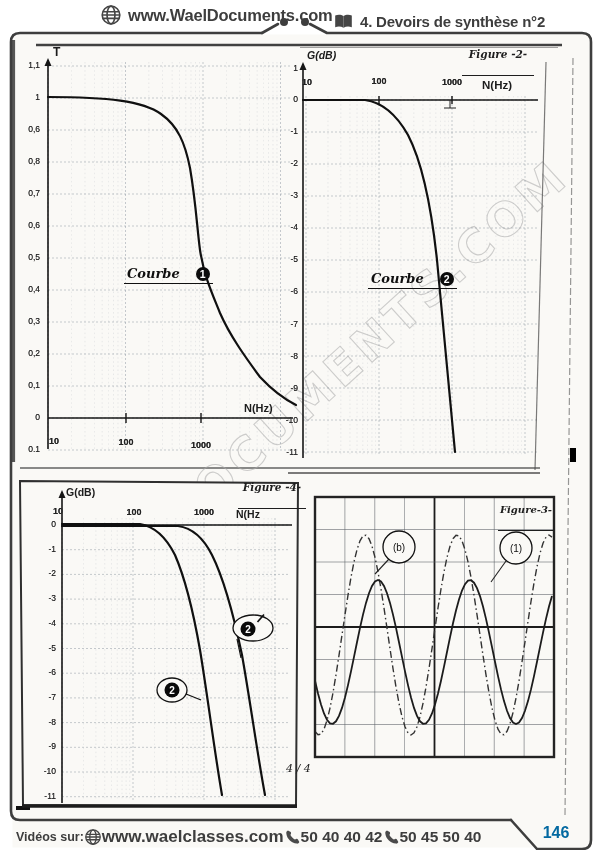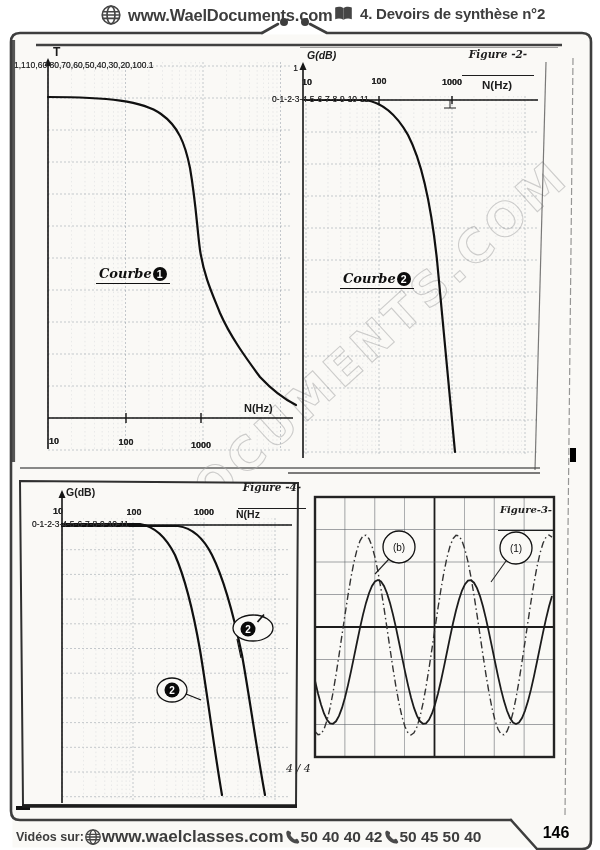--- a/index.html
+++ b/index.html
@@ -4,37 +4,37 @@
 <style>
   html,body{margin:0;padding:0;background:#fff;width:600px;height:850px;overflow:hidden;
     font-family:"Liberation Sans","DejaVu Sans",sans-serif;}
   .page{position:relative;width:600px;height:850px;background:#fff;}
   svg.art{position:absolute;left:0;top:0;width:600px;height:850px;}
   
   .hdr-group{position:absolute;display:flex;align-items:center;gap:6px;color:#3d3d3d;font-weight:bold;}
   .hdr-site{font-size:16.5px;letter-spacing:-0.2px;}
   .hdr-title{font-size:15px;letter-spacing:-0.2px;}
   
-  .tickcol{position:absolute;display:flex;flex-direction:row;justify-content:space-between;}
+  .tickcol{position:absolute;display:flex;flex-direction:column;justify-content:space-between;align-items:flex-end;}
   .tick{font-size:8.5px;line-height:11px;height:11px;color:#262626;text-shadow:0 0 .4px #666;}
   .xtick{position:absolute;transform:translateX(-50%);font-size:9px;font-weight:bold;color:#222;text-shadow:0 0 .4px #555;}
   .axlab{position:absolute;font-weight:bold;color:#1c1c1c;font-size:11px;}
   .figlab{position:absolute;font-family:"DejaVu Serif","Liberation Serif",serif;font-style:italic;font-weight:bold;
     font-size:10.5px;color:#1e1e1e;border-bottom:1.4px solid #1e1e1e;padding-bottom:15px;text-align:center;}
   .caption{position:absolute;font-family:"DejaVu Serif","Liberation Serif",serif;font-style:italic;font-weight:bold;
-    font-size:13px;color:#101010;border-bottom:1.6px solid #101010;padding:0 3px 2px 3px;display:flex;align-items:center;gap:1px;}
+    font-size:13px;color:#101010;border-bottom:1.6px solid #101010;padding:0 3px 2px 3px;display:flex;align-items:center;gap:16px;margin-left:28px;}
   .ncirc{width:14px;height:14px;border-radius:50%;background:#0c0c0c;color:#fff;font-size:10.5px;font-weight:bold;
     display:inline-flex;align-items:center;justify-content:center;font-style:normal;font-family:"Liberation Sans",sans-serif;}
   .marker{position:absolute;font-family:"DejaVu Serif","Liberation Serif",serif;font-style:italic;font-size:11px;color:#222;}
   
   .ftr{position:absolute;left:16px;top:825px;height:24px;display:flex;align-items:center;color:#3d3d3d;}
   .ftr .lbl{font-size:12.5px;font-weight:bold;white-space:nowrap;}
   .ftr .site{font-size:17px;font-weight:bold;white-space:nowrap;}
   .ftr .num{font-size:15.5px;font-weight:bold;white-space:nowrap;}
-  .pagenum{position:absolute;left:534px;top:824px;width:44px;text-align:center;font-size:16px;font-weight:bold;color:#000000;}
+  .pagenum{position:absolute;left:534px;top:824px;width:44px;text-align:center;font-size:16px;font-weight:bold;color:#0369a1;}
   
   .gmin{stroke:#98a0ab;stroke-width:.6;opacity:.33;stroke-dasharray:1.5 2.6;}
   .gmaj{stroke:#7d8894;stroke-width:.85;opacity:.5;stroke-dasharray:2 2;}
   .g3{stroke:#5a5f66;stroke-width:.7;opacity:.8;}
   .g3b{stroke:#1c1c1c;stroke-width:1.8;}
   .axis{stroke:#161616;stroke-width:1.6;fill:none;}
   .curve{stroke:#101010;stroke-width:2.2;fill:none;stroke-linecap:round;}
   .curve3s{stroke:#1c1c1c;stroke-width:1.8;fill:none;}
   .curve3d{stroke:#333;stroke-width:1.4;fill:none;stroke-dasharray:7 3 1.5 3;}
   .frame{stroke:#3e3e3e;stroke-width:2.6;fill:none;stroke-linejoin:round;stroke-linecap:round;}
@@ -51,21 +51,21 @@
   <div class="hdr-group" style="left:100px;top:4px;">
     <svg width="22" height="22" viewBox="0 0 20 20">
       <g fill="none" stroke="#454545" stroke-width="1.5">
         <circle cx="10" cy="10" r="8"></circle>
           <ellipse cx="10" cy="10" rx="3.6" ry="8"></ellipse>
         <path d="M2.6,7 H17.4 M2,10 H18 M2.6,13 H17.4"></path>
       </g>
     </svg>
     <span class="hdr-site">www.WaelDocuments.com</span>
   </div>
-  <div class="hdr-group" style="left:333px;top:4px;">
+  <div class="hdr-group" style="left:333px;top:12px;">
     <svg width="21" height="19" viewBox="0 0 22 18">
       <path fill="#454545" d="M11,3.2 C8.5,1.6 5,1.5 2.3,2.7 L2.3,15 C5,13.9 8.5,14 11,15.5 Z"></path>
       <path fill="#454545" d="M11,3.2 C13.5,1.6 17,1.5 19.7,2.7 L19.7,15 C17,13.9 13.5,14 11,15.5 Z"></path>
     </svg>
     <span class="hdr-title">4. Devoirs de synthèse n°2</span>
   </div>
 
   <svg class="art" viewBox="0 0 600 850">
 
     <rect x="12.5" y="34.5" width="578" height="813" fill="#faf9f6"></rect>

